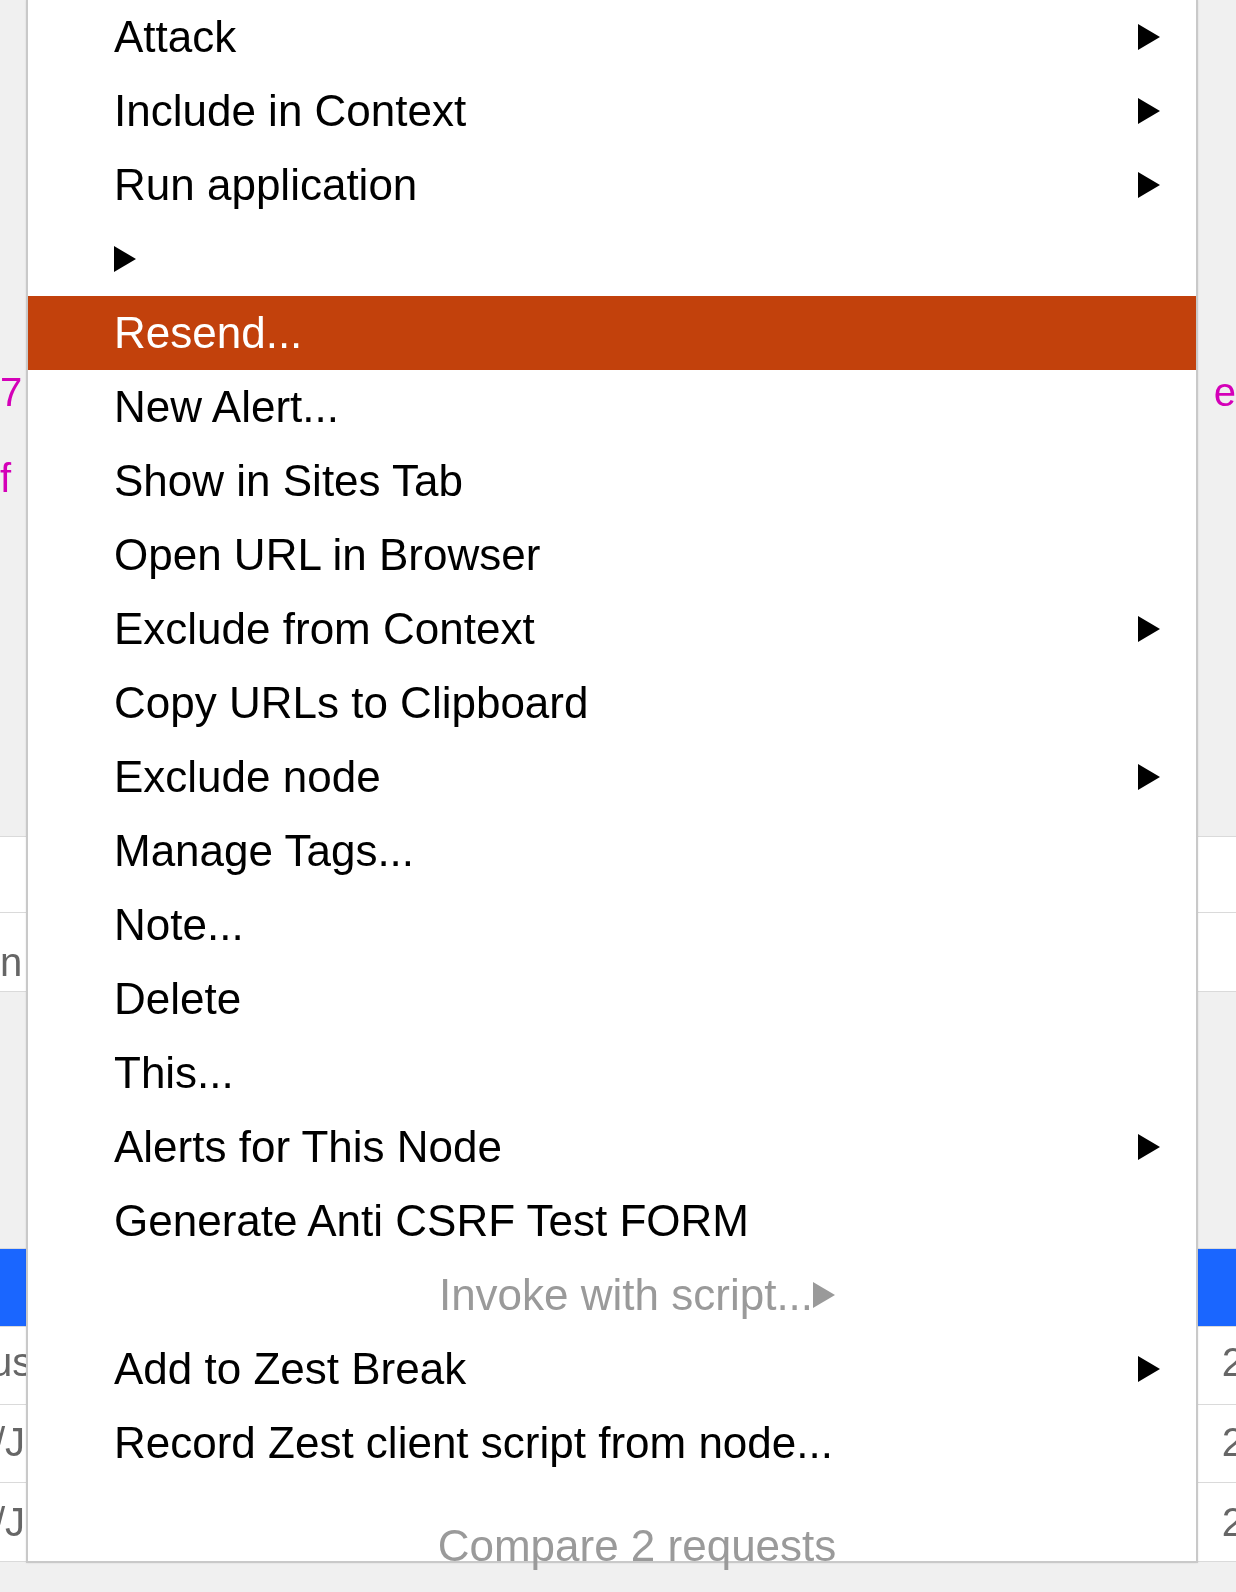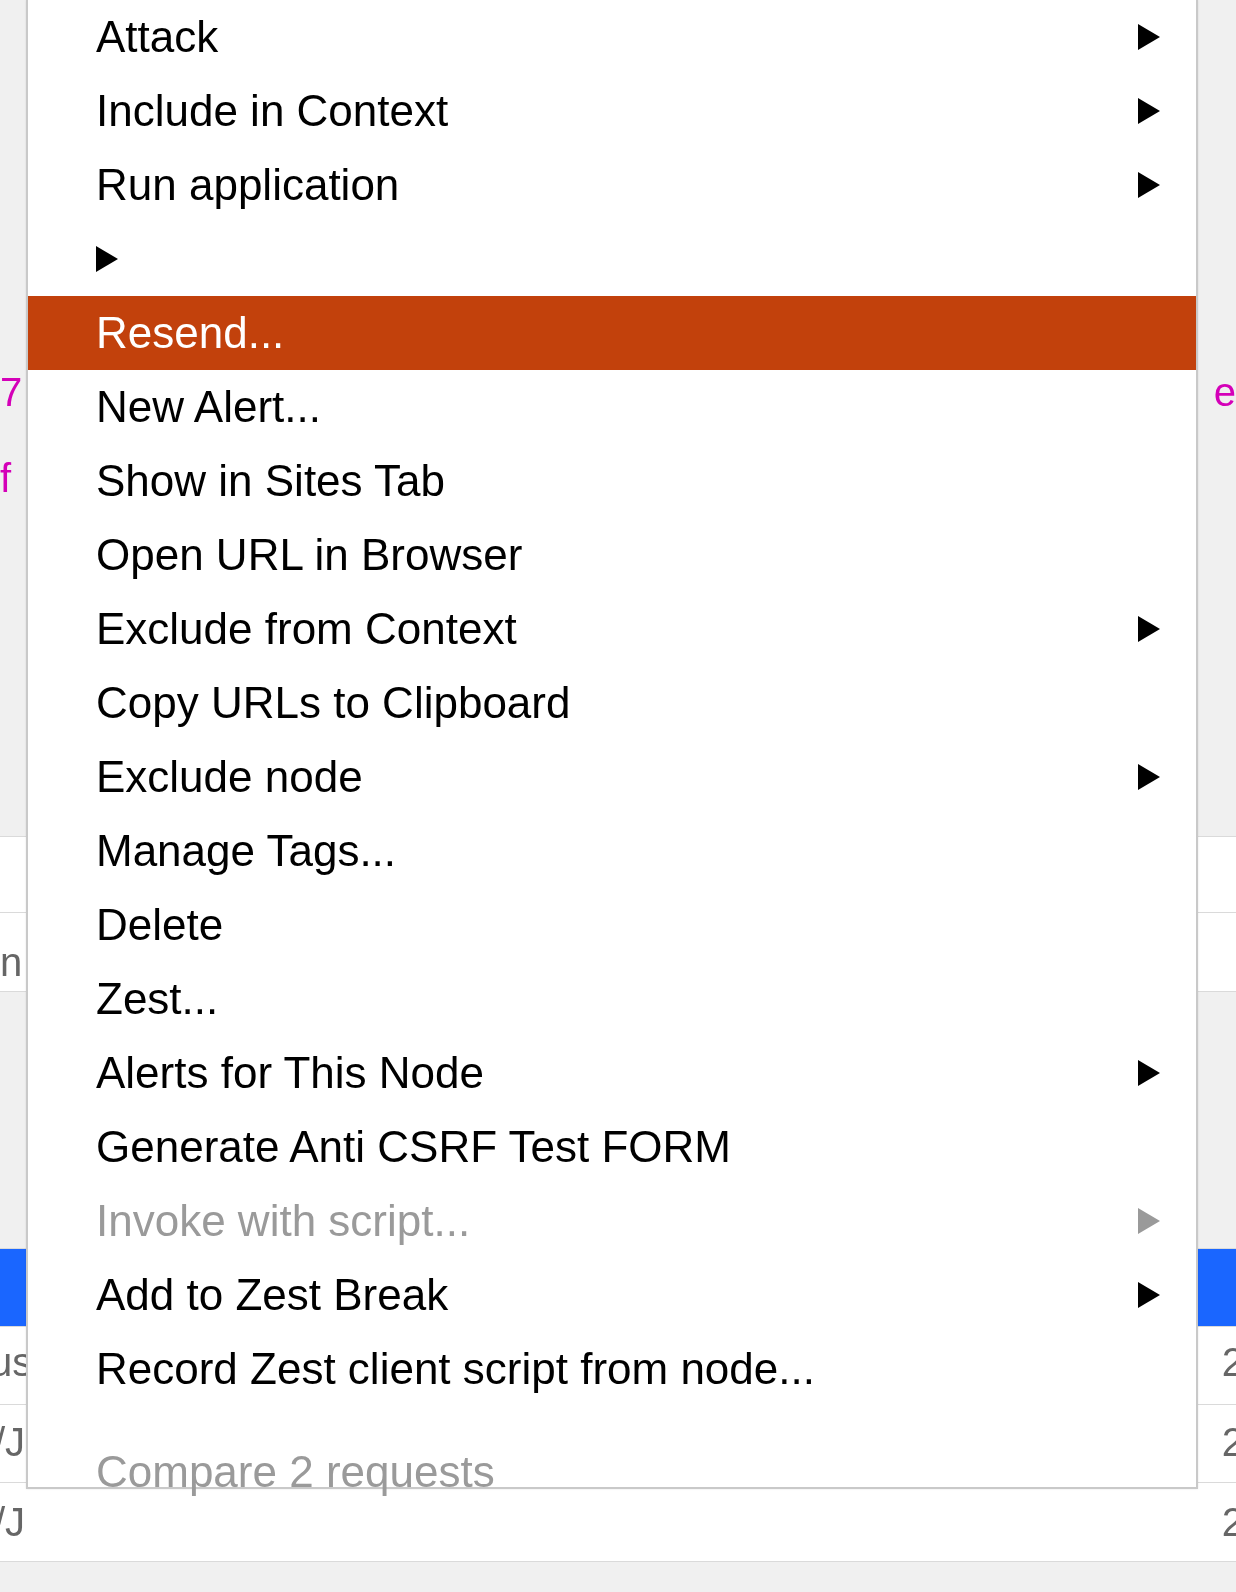--- a/index.html
+++ b/index.html
@@ -51,30 +51,31 @@
     border-top: none;
     z-index: 10;
     box-shadow: 0 0 2px rgba(0,0,0,0.1);
   }
 
   .menu-item {
     display: flex;
     align-items: center;
     justify-content: space-between;
     height: 74px;
-    padding: 0 36px 0 68px;
+    padding: 0 36px 0 86px;
     font-size: 44px;
     color: #000000;
     background: #ffffff;
     white-space: nowrap;
     cursor: default;
   }
 
   .menu-item.disabled {
     color: #9a9a9a;
+    justify-content: center;
   }
 
   .menu-item.highlight {
     background: #c2410c;
     color: #ffffff;
   }
 
   .submenu-arrow svg {
     display: block;
   }
@@ -181,27 +182,30 @@
         <svg width="22" height="26">
           <polygon points="0,0 22,13 0,26"></polygon>
         </svg>
       </span>
   </div>
 
   <div class="menu-item">
     <span>Manage Tags...</span>
   </div>
 
+  <div class="menu-item">
+    <span>Note...</span>
+  </div>
 
   <div class="menu-item">
     <span>Delete</span>
   </div>
 
   <div class="menu-item">
-    <span>Zest...</span>
+    <span>This...</span>
   </div>
 
   <div class="menu-item">
     <span>Alerts for This Node</span>
     <span class="submenu-arrow">
         <svg width="22" height="26">
           <polygon points="0,0 22,13 0,26"></polygon>
         </svg>
       </span>
   </div>

